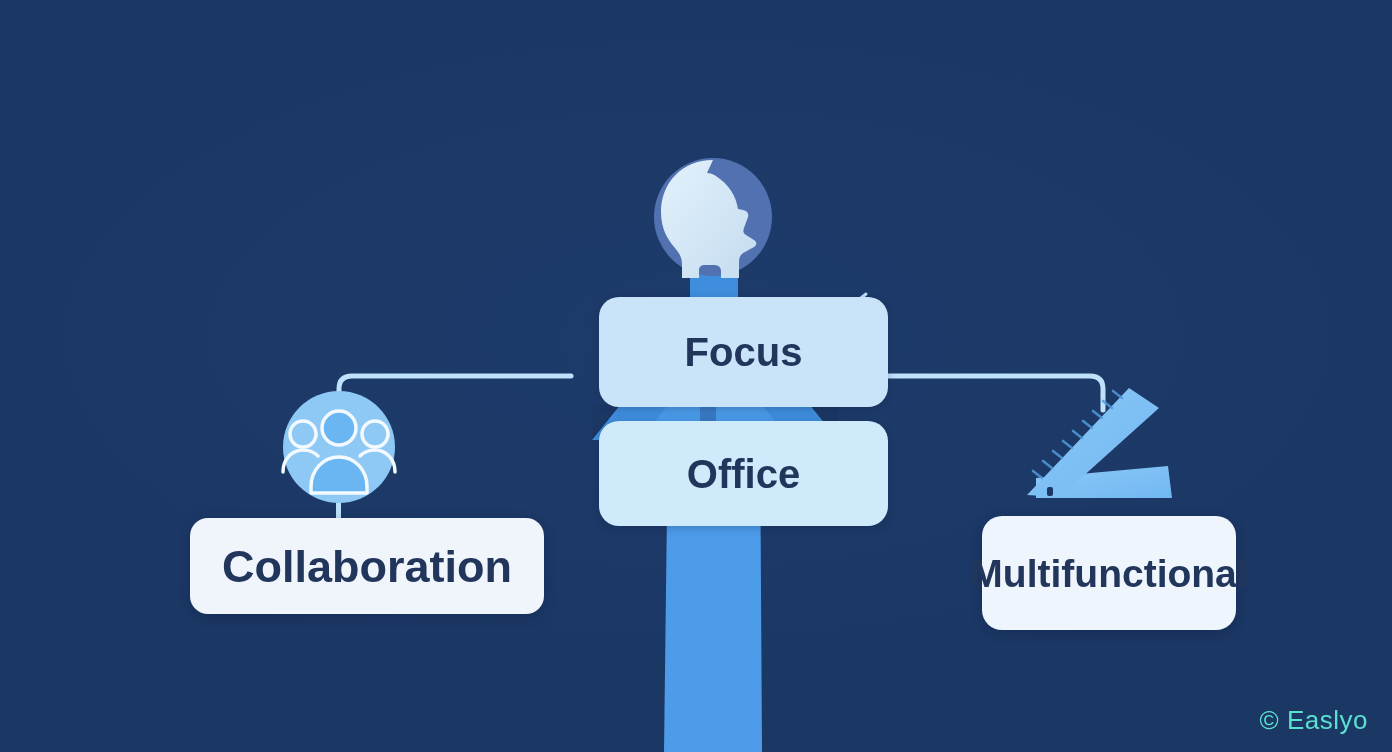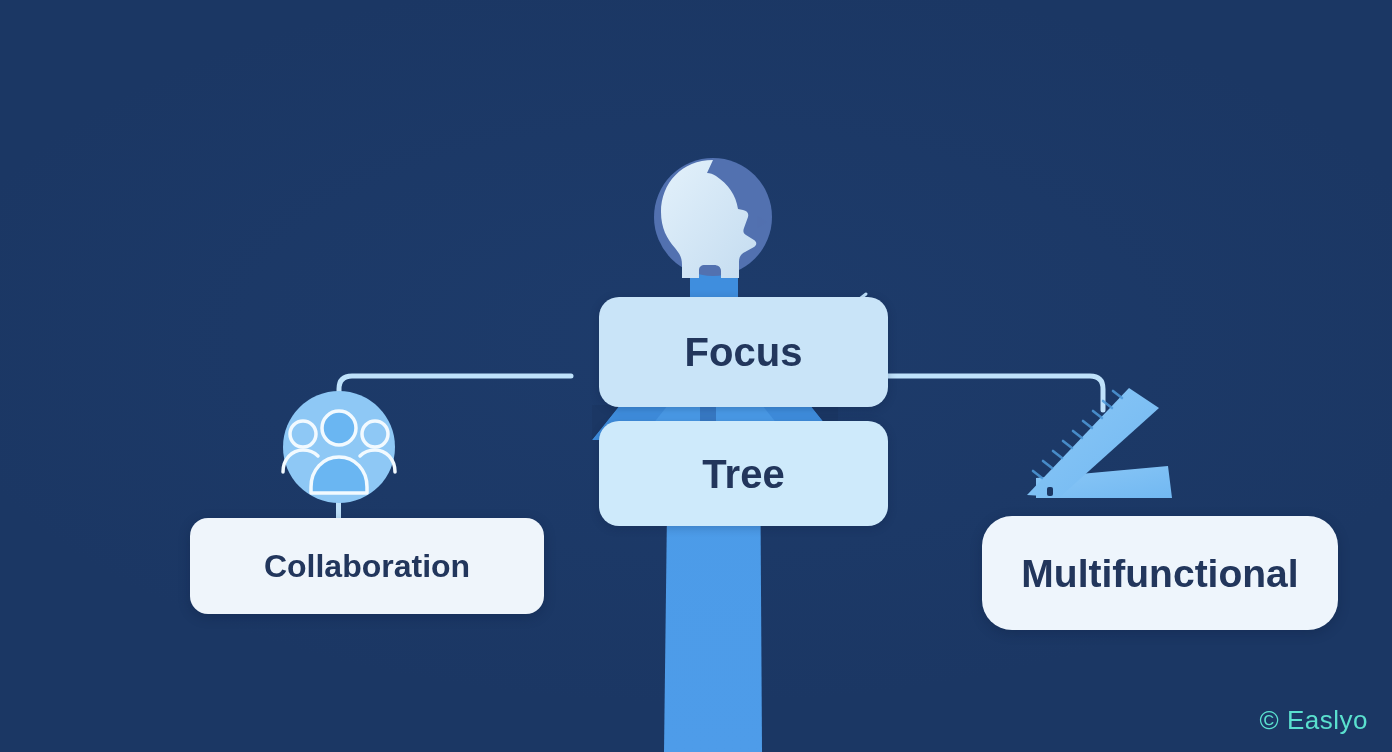--- a/index.html
+++ b/index.html
@@ -77,28 +77,28 @@
   #node-zoned span { font-size: 40px; }
   #node-collab {
     left: 162px;
     top: 518px;
     width: 354px;
     height: 96px;
     background: #eff5fb;
     border-radius: 18px;
     box-shadow: 0 3px 12px rgba(10,25,55,0.28);
   }
-  #node-collab span { font-size: 32px; }
+  #node-collab span { font-size: 45px; }
   #node-multi {
     left: 954px;
     top: 516px;
-    width: 356px;
+    width: 254px;
     height: 114px;
     background: #eef5fc;
-    border-radius: 30px;
+    border-radius: 20px;
     box-shadow: 0 3px 12px rgba(10,25,55,0.28);
   }
   #node-multi span { font-size: 39px; }
 
   #watermark {
     position: absolute;
     right: 24px;
     bottom: 16px;
     color: #5eead4;
     font-size: 26px;
@@ -225,21 +225,21 @@
       <rect x="1047" y="487" width="6" height="9" rx="2" fill="#1b3764"></rect>
     </g>
   </svg>
 
 
   <div class="node" id="node-focus">
     <span>Focus</span>
   </div>
 
   <div class="node" id="node-zoned">
-    <span>Tree</span>
+    <span>Office</span>
   </div>
 
   <div class="node" id="node-collab">
     <span>Collaboration</span>
   </div>
 
   <div class="node" id="node-multi">
     <span>Multifunctional</span>
   </div>
 

